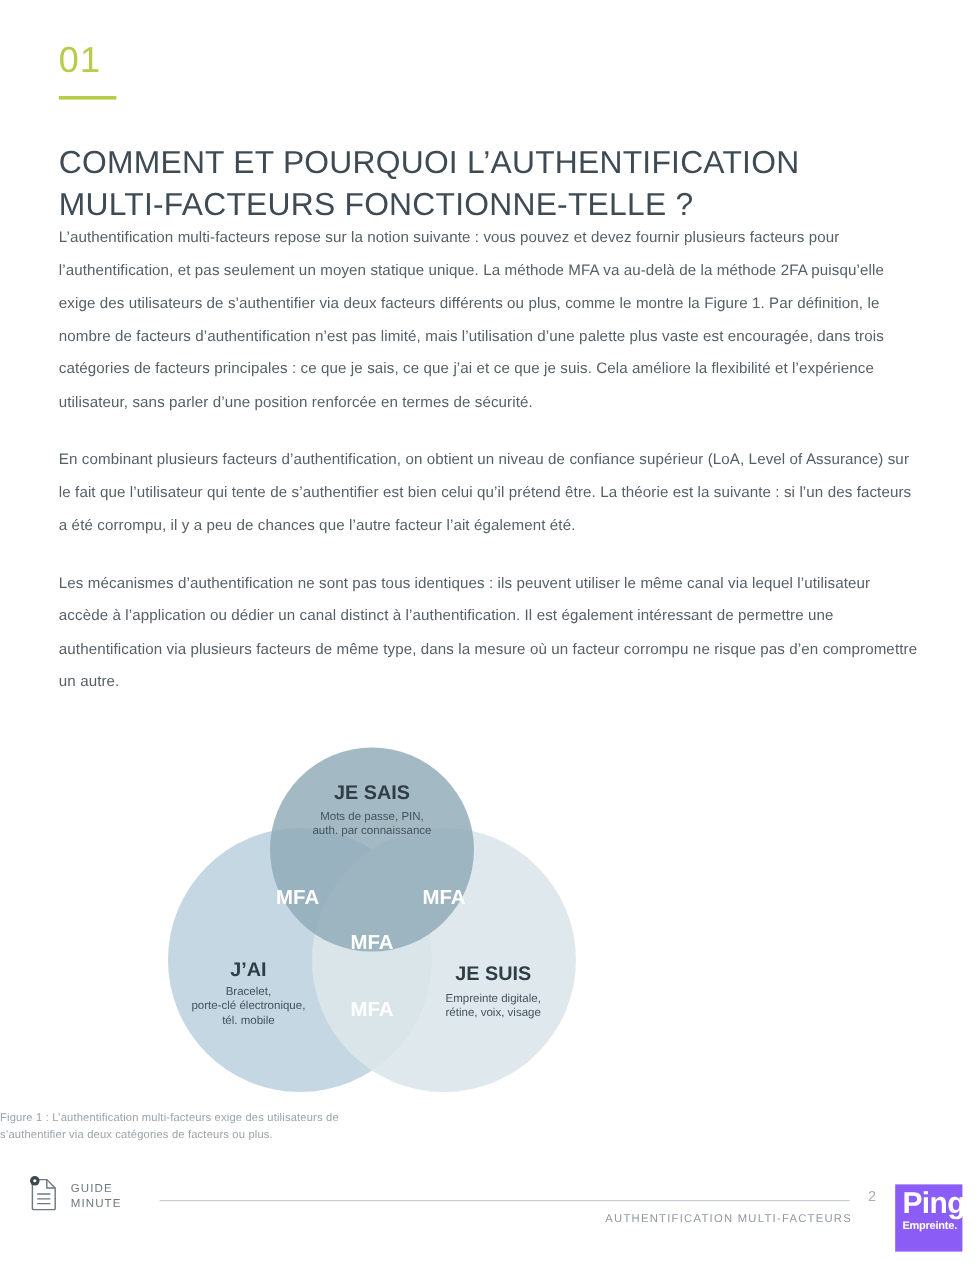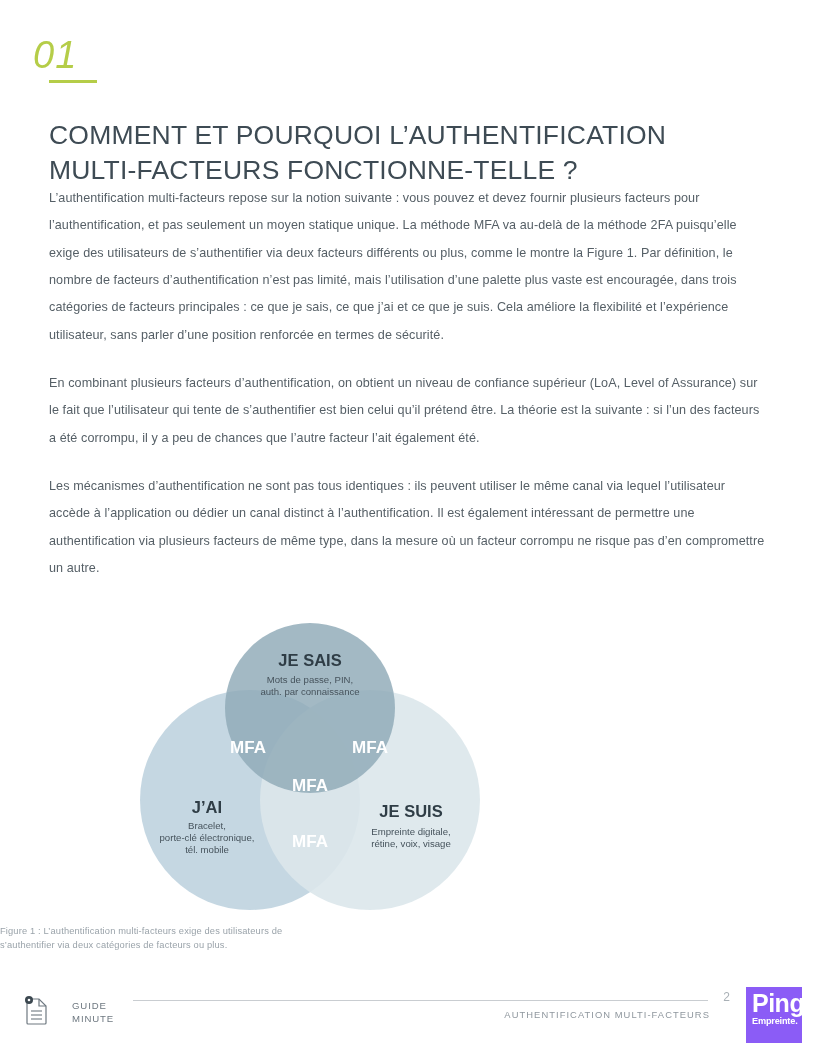--- a/index.html
+++ b/index.html
@@ -18,29 +18,28 @@
   
   .page {
     position: absolute;
     inset: 0;
     background: #ffffff;
   }
 
   
   .chapter-num {
     position: absolute;
-    left: 33px;
+    left: 49px;
     top: 36px;
-    font-size: 38px;
+    font-size: 30px;
     font-weight: 400;
     letter-spacing: 1px;
     color: #b5cd48;
     line-height: 1;
     font-family: "Liberation Sans", sans-serif;
-    font-style: italic;
   }
   .chapter-rule {
     position: absolute;
     left: 49px;
     top: 80px;
     width: 48px;
     height: 3px;
     background: #b5cd48;
   }
 
@@ -93,22 +92,21 @@
     line-height: 1.55;
     color: #9aa3aa;
     letter-spacing: 0.15px;
   }
   .guide-minute {
     position: absolute;
     left: 24px;
     top: 980px;
     display: flex;
     align-items: center;
-    gap: 22px;
-    margin-top: 16px;
+    gap: 9px;
   }
   .gm-text {
     font-size: 9.6px;
     line-height: 1.35;
     letter-spacing: 0.9px;
     color: #6e7880;
   }
   .footer-rule {
     position: absolute;
     left: 133px;

